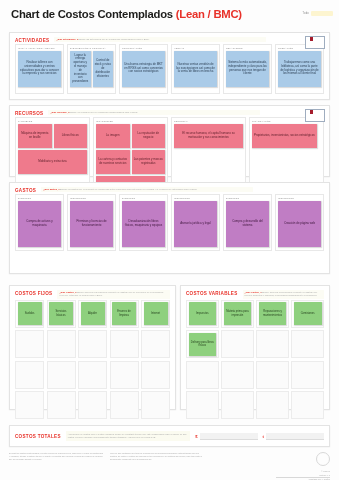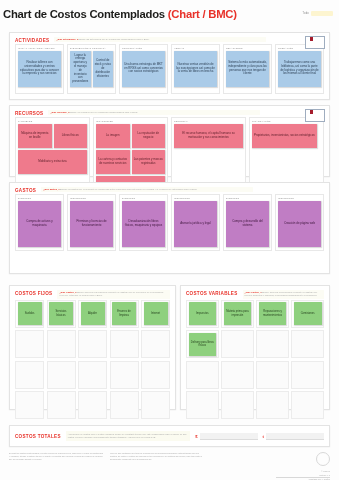--- a/index.html
+++ b/index.html
@@ -8,21 +8,21 @@
     font-family: "Liberation Sans", sans-serif;
     background:#ffffff;
     color:#2b2b2b;
     overflow:hidden;
   }
   .page { position:relative; width:339px; height:480px; background:#fdfdfd; }
 
   
   .title-bar {
     position:absolute; left:0; top:0; width:339px; height:28px;
-    display:flex; align-items:center; padding-left:3px;
+    display:flex; align-items:center; padding-left:11px;
   }
   .title-main { font-size:11.3px; font-weight:bold; letter-spacing:-0.25px; color:#1d1d1b; }
   .title-sub  { font-size:11.3px; font-weight:bold; color:#e8322a; margin-left:3px; letter-spacing:-0.25px;}
   .brandbox {
     position:absolute; right:6px; top:11px;
     display:flex; align-items:center; gap:2px;
   }
   .brand-lbl { font-size:2.6px; color:#8a8a8a; letter-spacing:.2px;}
   .brand-mark { width:22px; height:4.5px; background:#fdf5d0; border-radius:1px; }
 
@@ -108,21 +108,21 @@
   .f-logo { width:14px; height:14px; border-radius:50%; border:.5px solid #d8d8d8; display:inline-block; }
   .f-rule { border-bottom:.5px solid #d8d8d8; width:54px; margin-left:auto; }
 </style>
 </head>
 <body>
 
 <div class="page">
 
   <div class="title-bar">
     <span class="title-main">Chart de Costos Contemplados</span>
-    <span class="title-sub">(Chart / BMC)</span>
+    <span class="title-sub">(Lean / BMC)</span>
   </div>
   <div class="brandbox">
     <span class="brand-lbl">Todo</span>
     <span class="brand-mark"></span>
   </div>
 
   <div class="panel" id="p-act">
     <div class="sec-head">
       <span class="sec-title">ACTIVIDADES</span>
       <span class="sec-hint"><b>¿Qué actividades_?</b><span>Escribe las actividades que se consideran indispensables para el BMC.</span></span>

